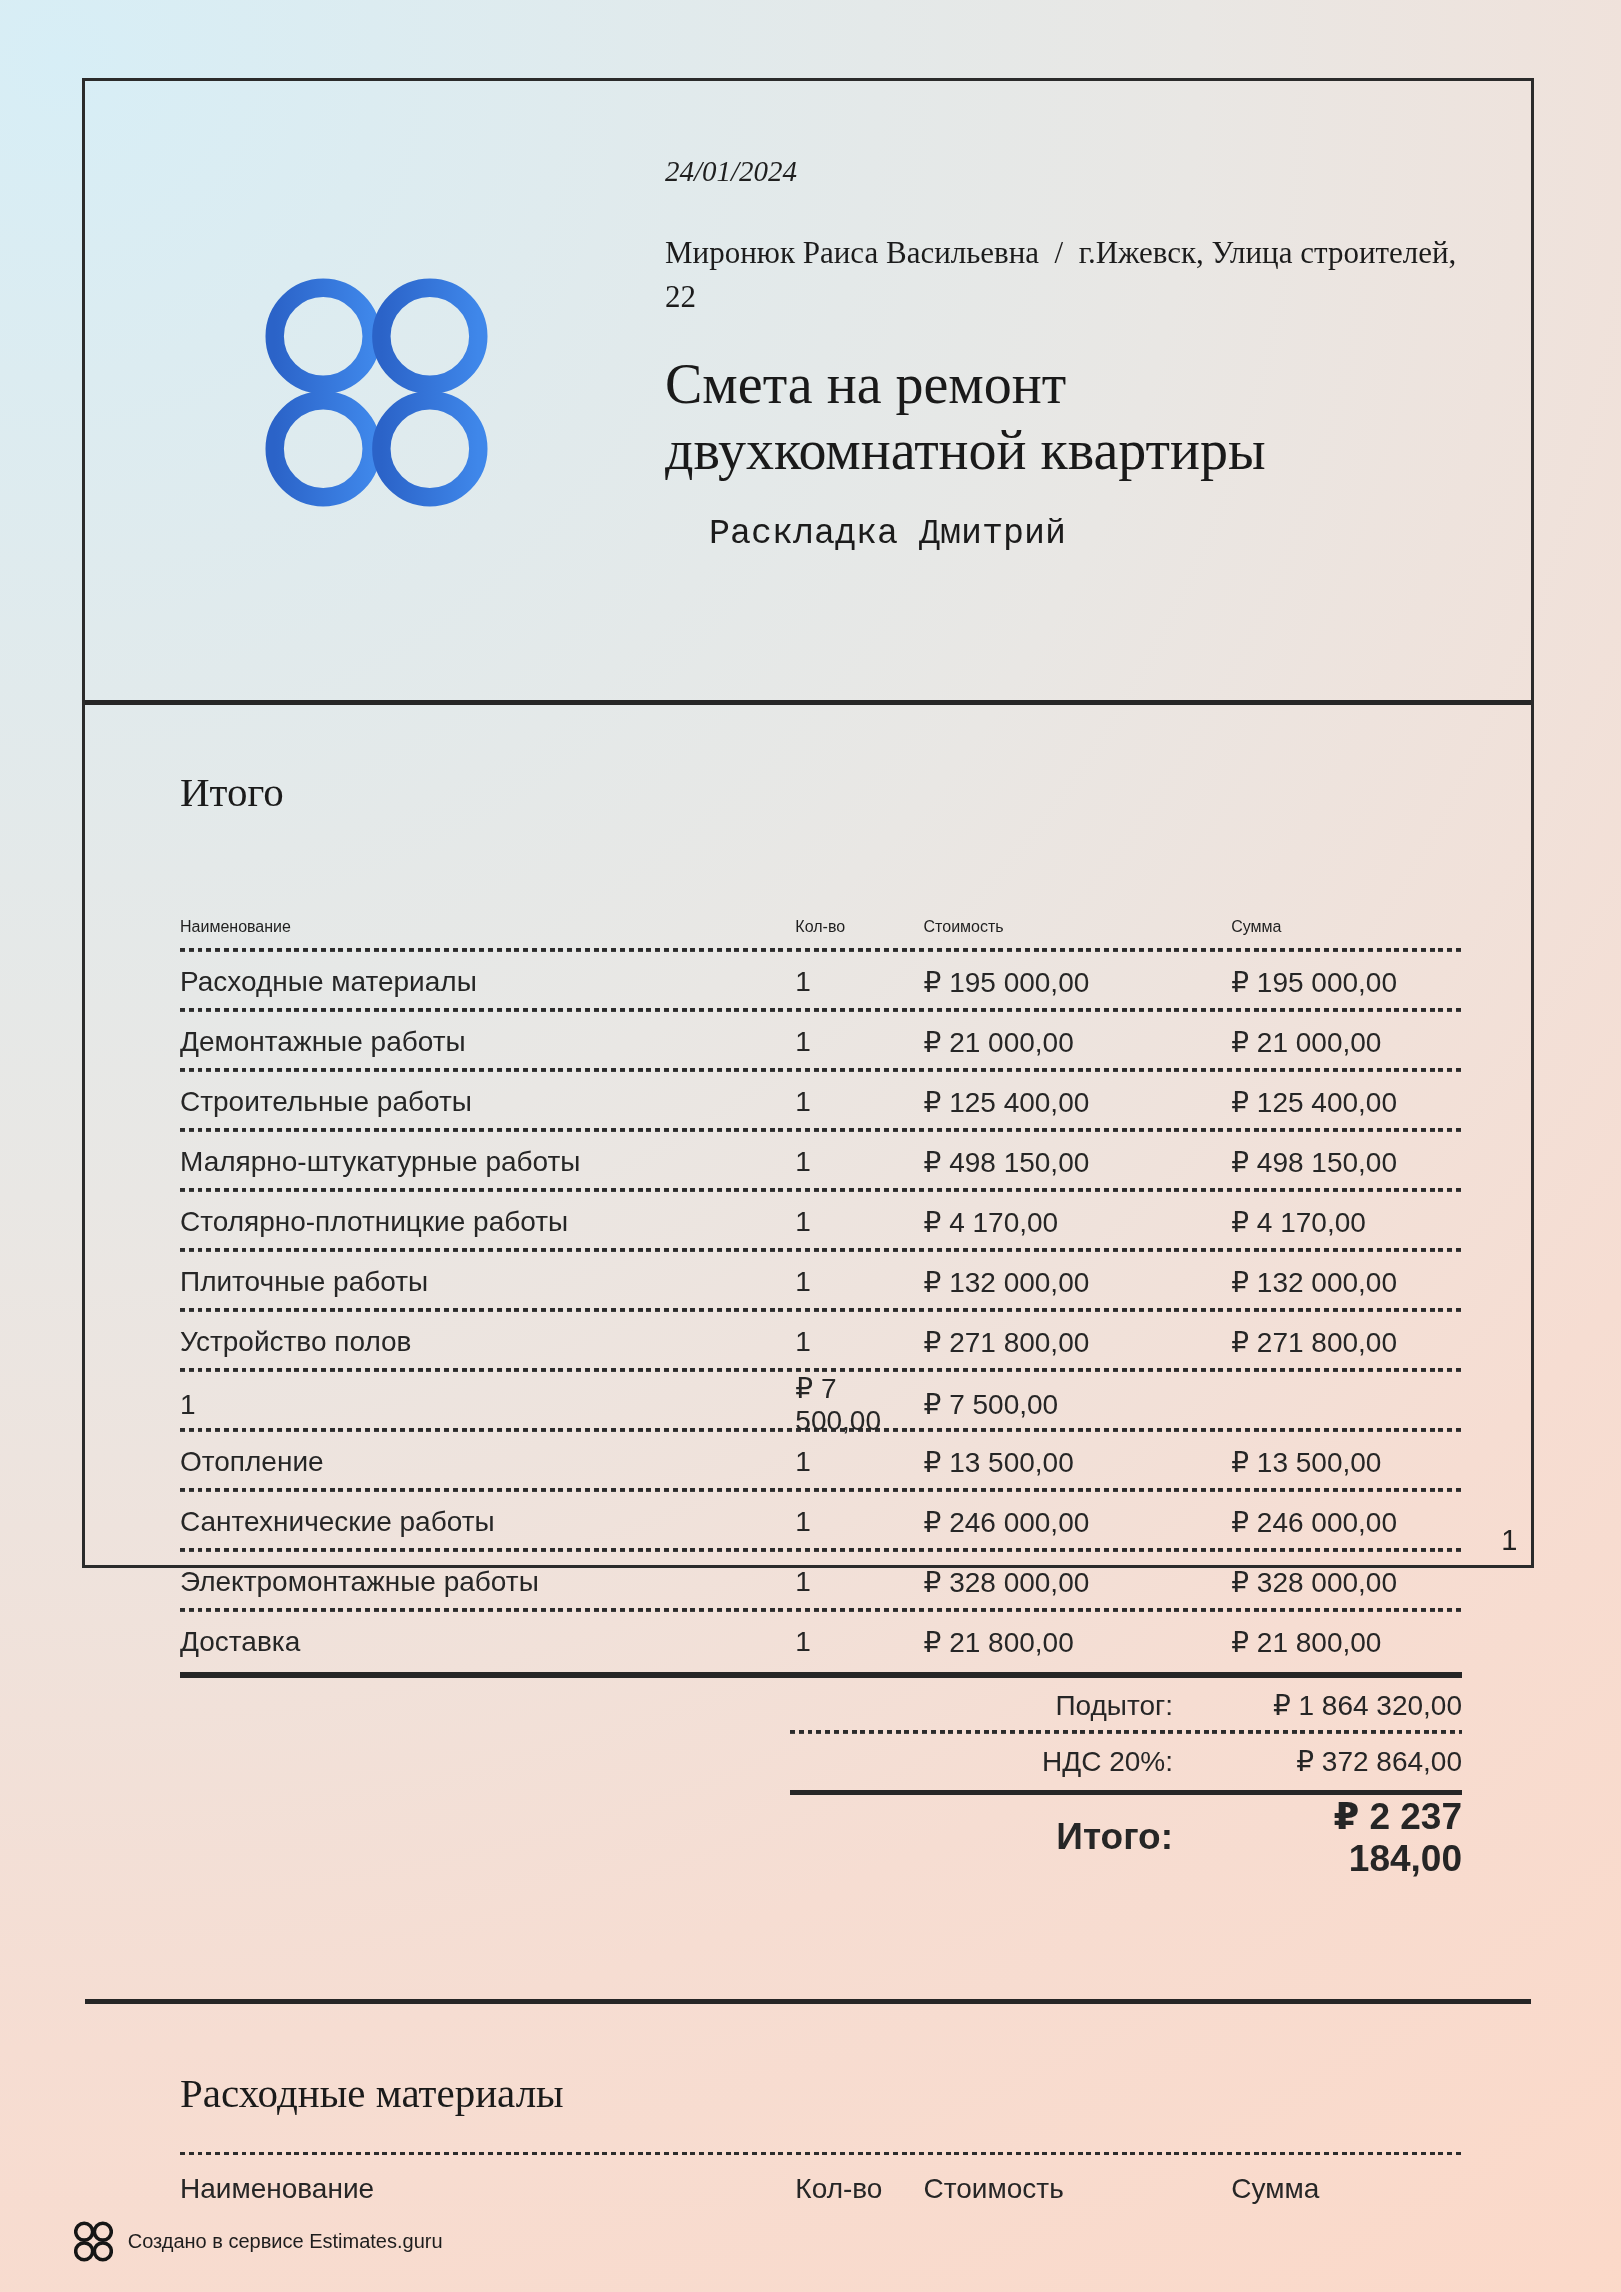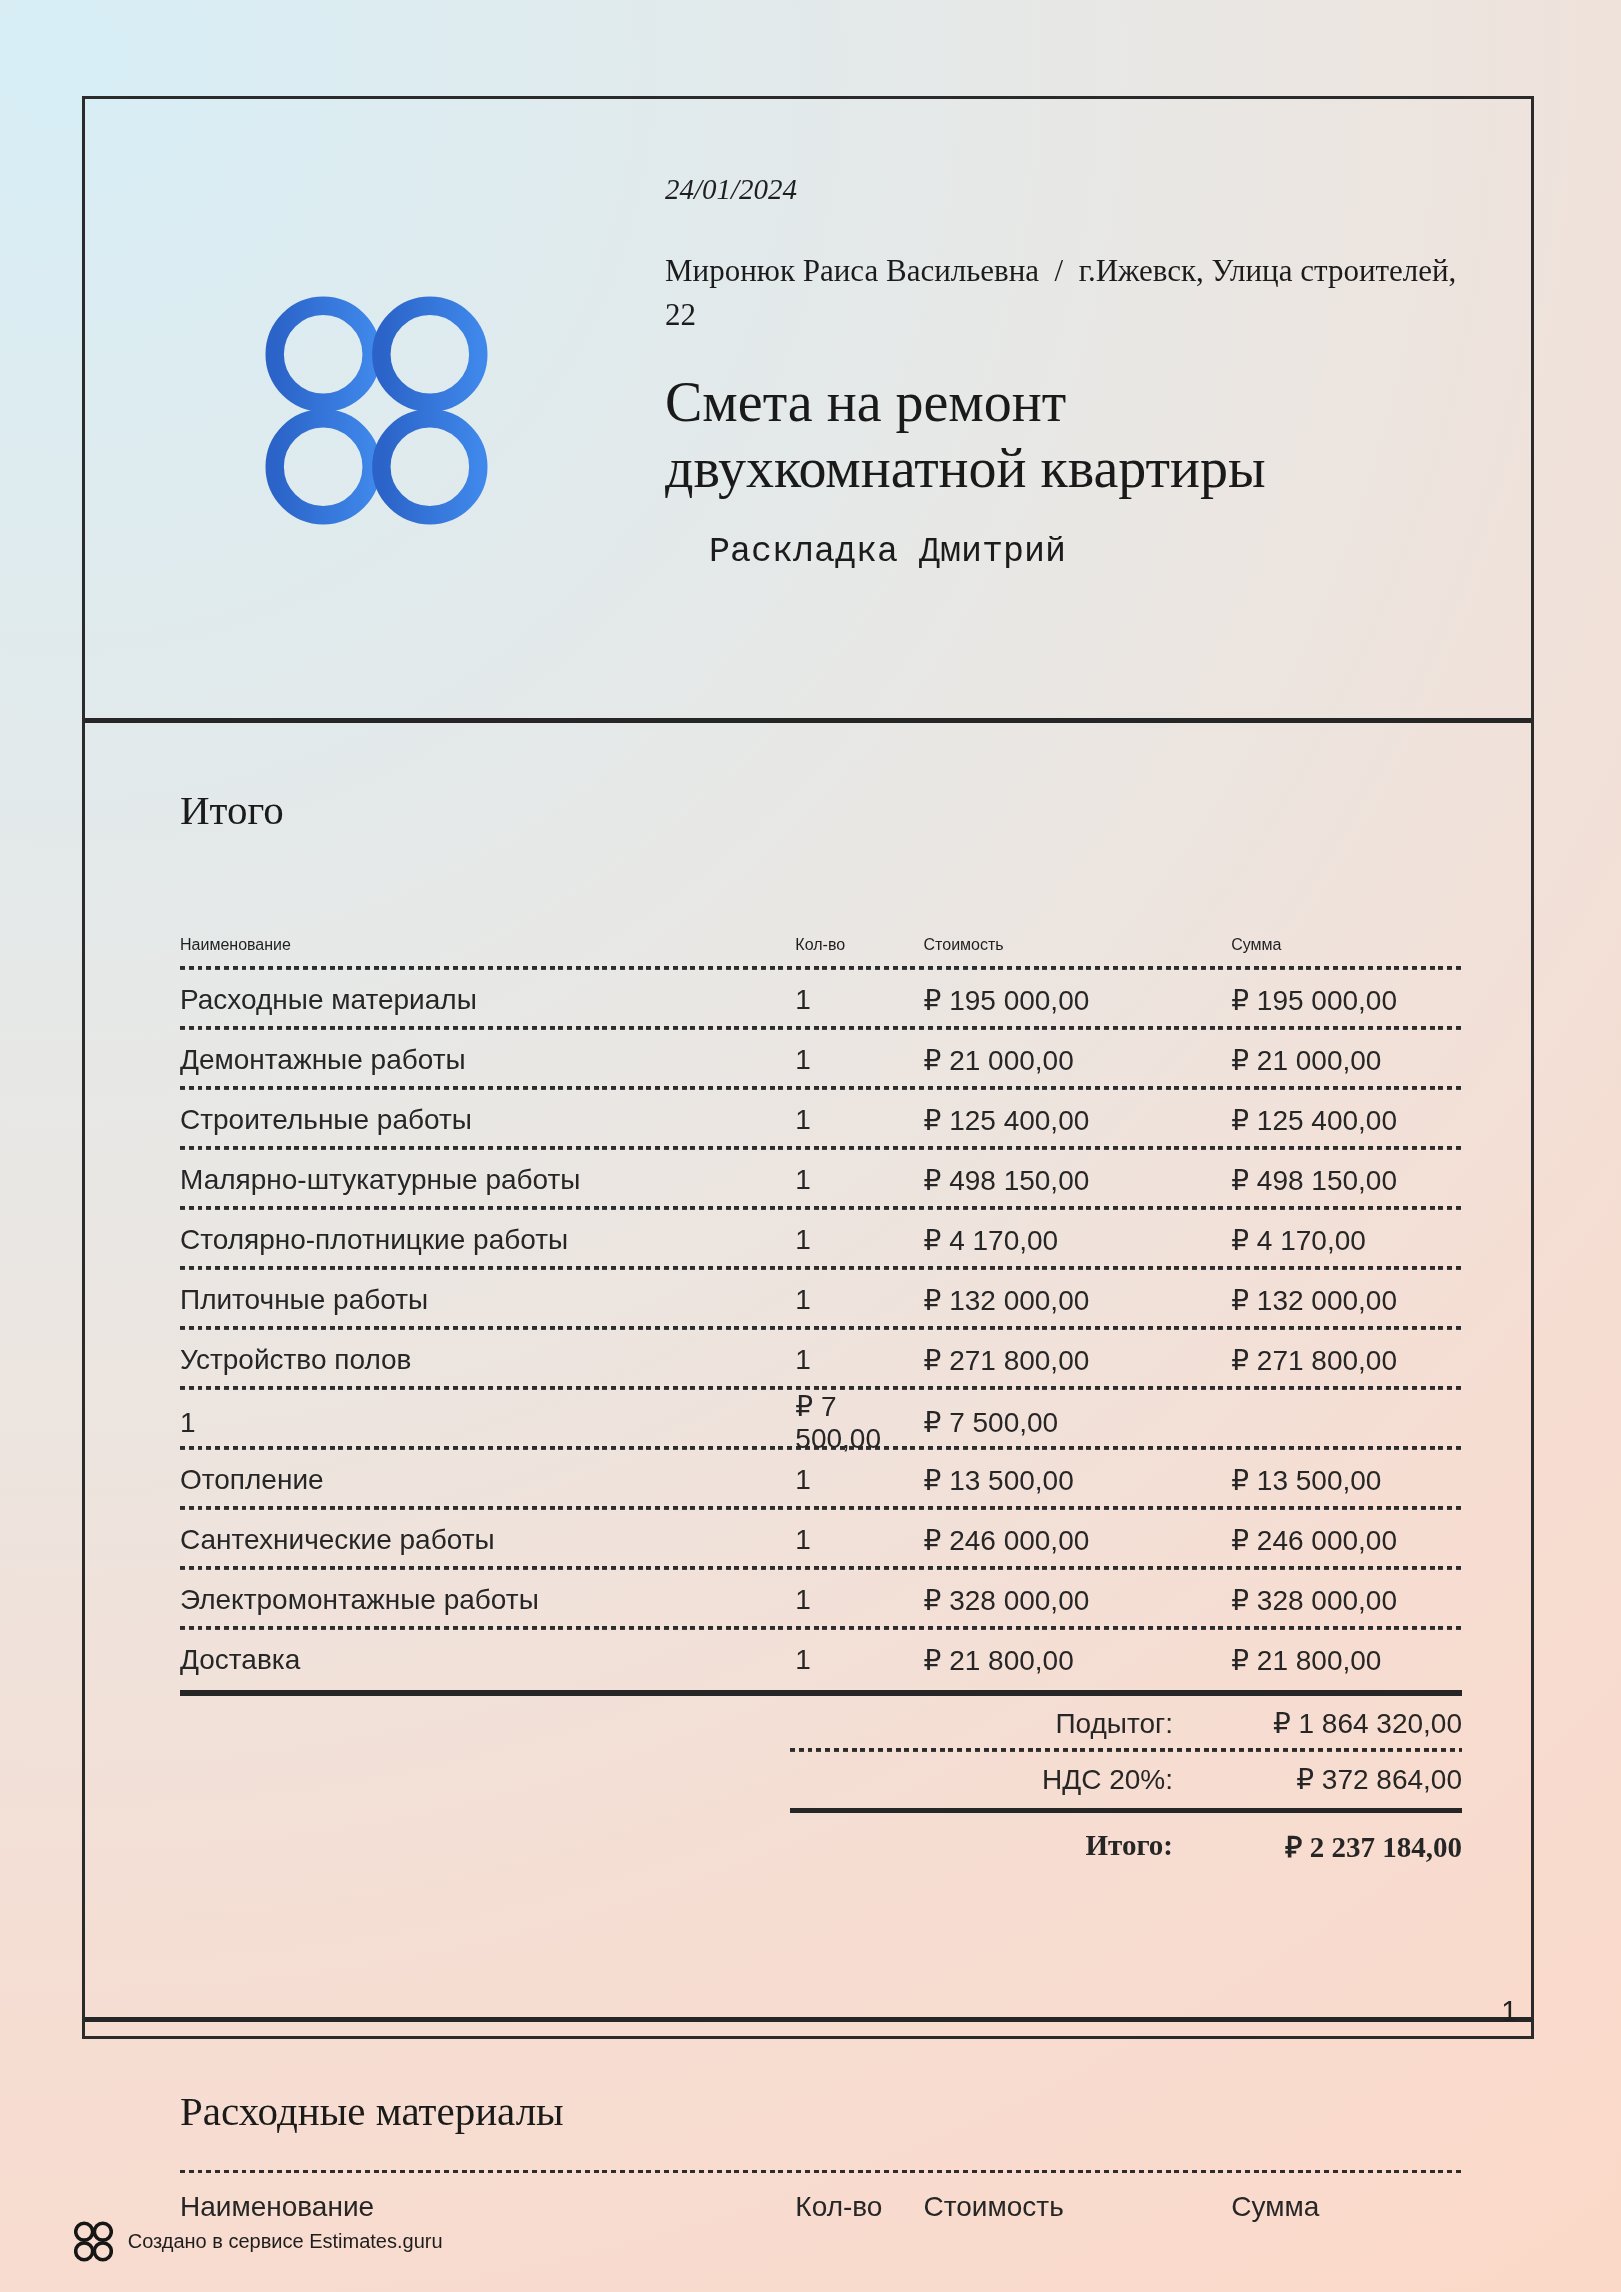--- a/index.html
+++ b/index.html
@@ -8,22 +8,22 @@
     font-family:"Liberation Sans","DejaVu Sans",sans-serif;
     color:#262626;
     overflow:hidden;
   }
   .page{
     position:relative; width:1621px; height:2293px;
     background:radial-gradient(circle 2842px at 59px 59px,
       #d7eef6 0%, #e9e7e4 40%, #f6ddd2 70%, #fcd8c7 100%);
   }
   .frame{
-    position:absolute; left:82px; top:96px;
-    width:1452px; height:1943px;
+    position:absolute; left:82px; top:78px;
+    width:1452px; height:1490px;
     border:3.9px solid #2b2b2b;
   }
 
   
   .header{ position:relative; height:624px; border-bottom:5.9px solid #262626; }
   .logo{ position:absolute; left:180px; top:194px; width:223px; height:235px; }
   .logo svg{ width:100%; height:100%; }
   .head-text{ position:absolute; left:580px; top:74px; width:794px; }
   .date{ font-family:"Liberation Serif","DejaVu Serif",serif;
          font-style:italic; font-size:29px; color:#1f1f1f; }
@@ -53,21 +53,21 @@
   .drow{ height:60px; align-items:center; }
   .drow:last-child{ background:none; }
   .rule{ height:5.9px; background:#262626; }
 
   .totals{ width:672px; margin-left:auto; }
   .trow2{ display:grid; grid-template-columns:1fr 245px; column-gap:44px;
           align-items:center; font-size:28px; }
   .trow2 > div{ text-align:right; }
   .t-sub{ height:56px; }
   .t-vat{ height:61px; border-bottom:5.9px solid #262626; }
-  .t-grand{ height:65px; font-weight:700; font-size:29px;font-family:Liberation Serif, serif; }
+  .t-grand{ height:65px; font-weight:700; font-size:37px; }
 
   .materials{ position:relative; height:248px; }
   .materials h2{ margin-top:57px; }
   .m-rule{ margin-top:25.5px; height:3.9px;
            background:repeating-linear-gradient(90deg,#2c2c2c 0 4.9px,transparent 4.9px 8.8px)
            left top / 100% 3.9px no-repeat; }
   .thead2{ margin-top:11.8px; height:43px; align-items:center;
            display:grid; grid-template-columns:48% 10% 24% 18%; font-size:28px; }
   .pagenum{ position:absolute; right:13.7px; bottom:7.8px; font-size:29px; color:#222; }
 

